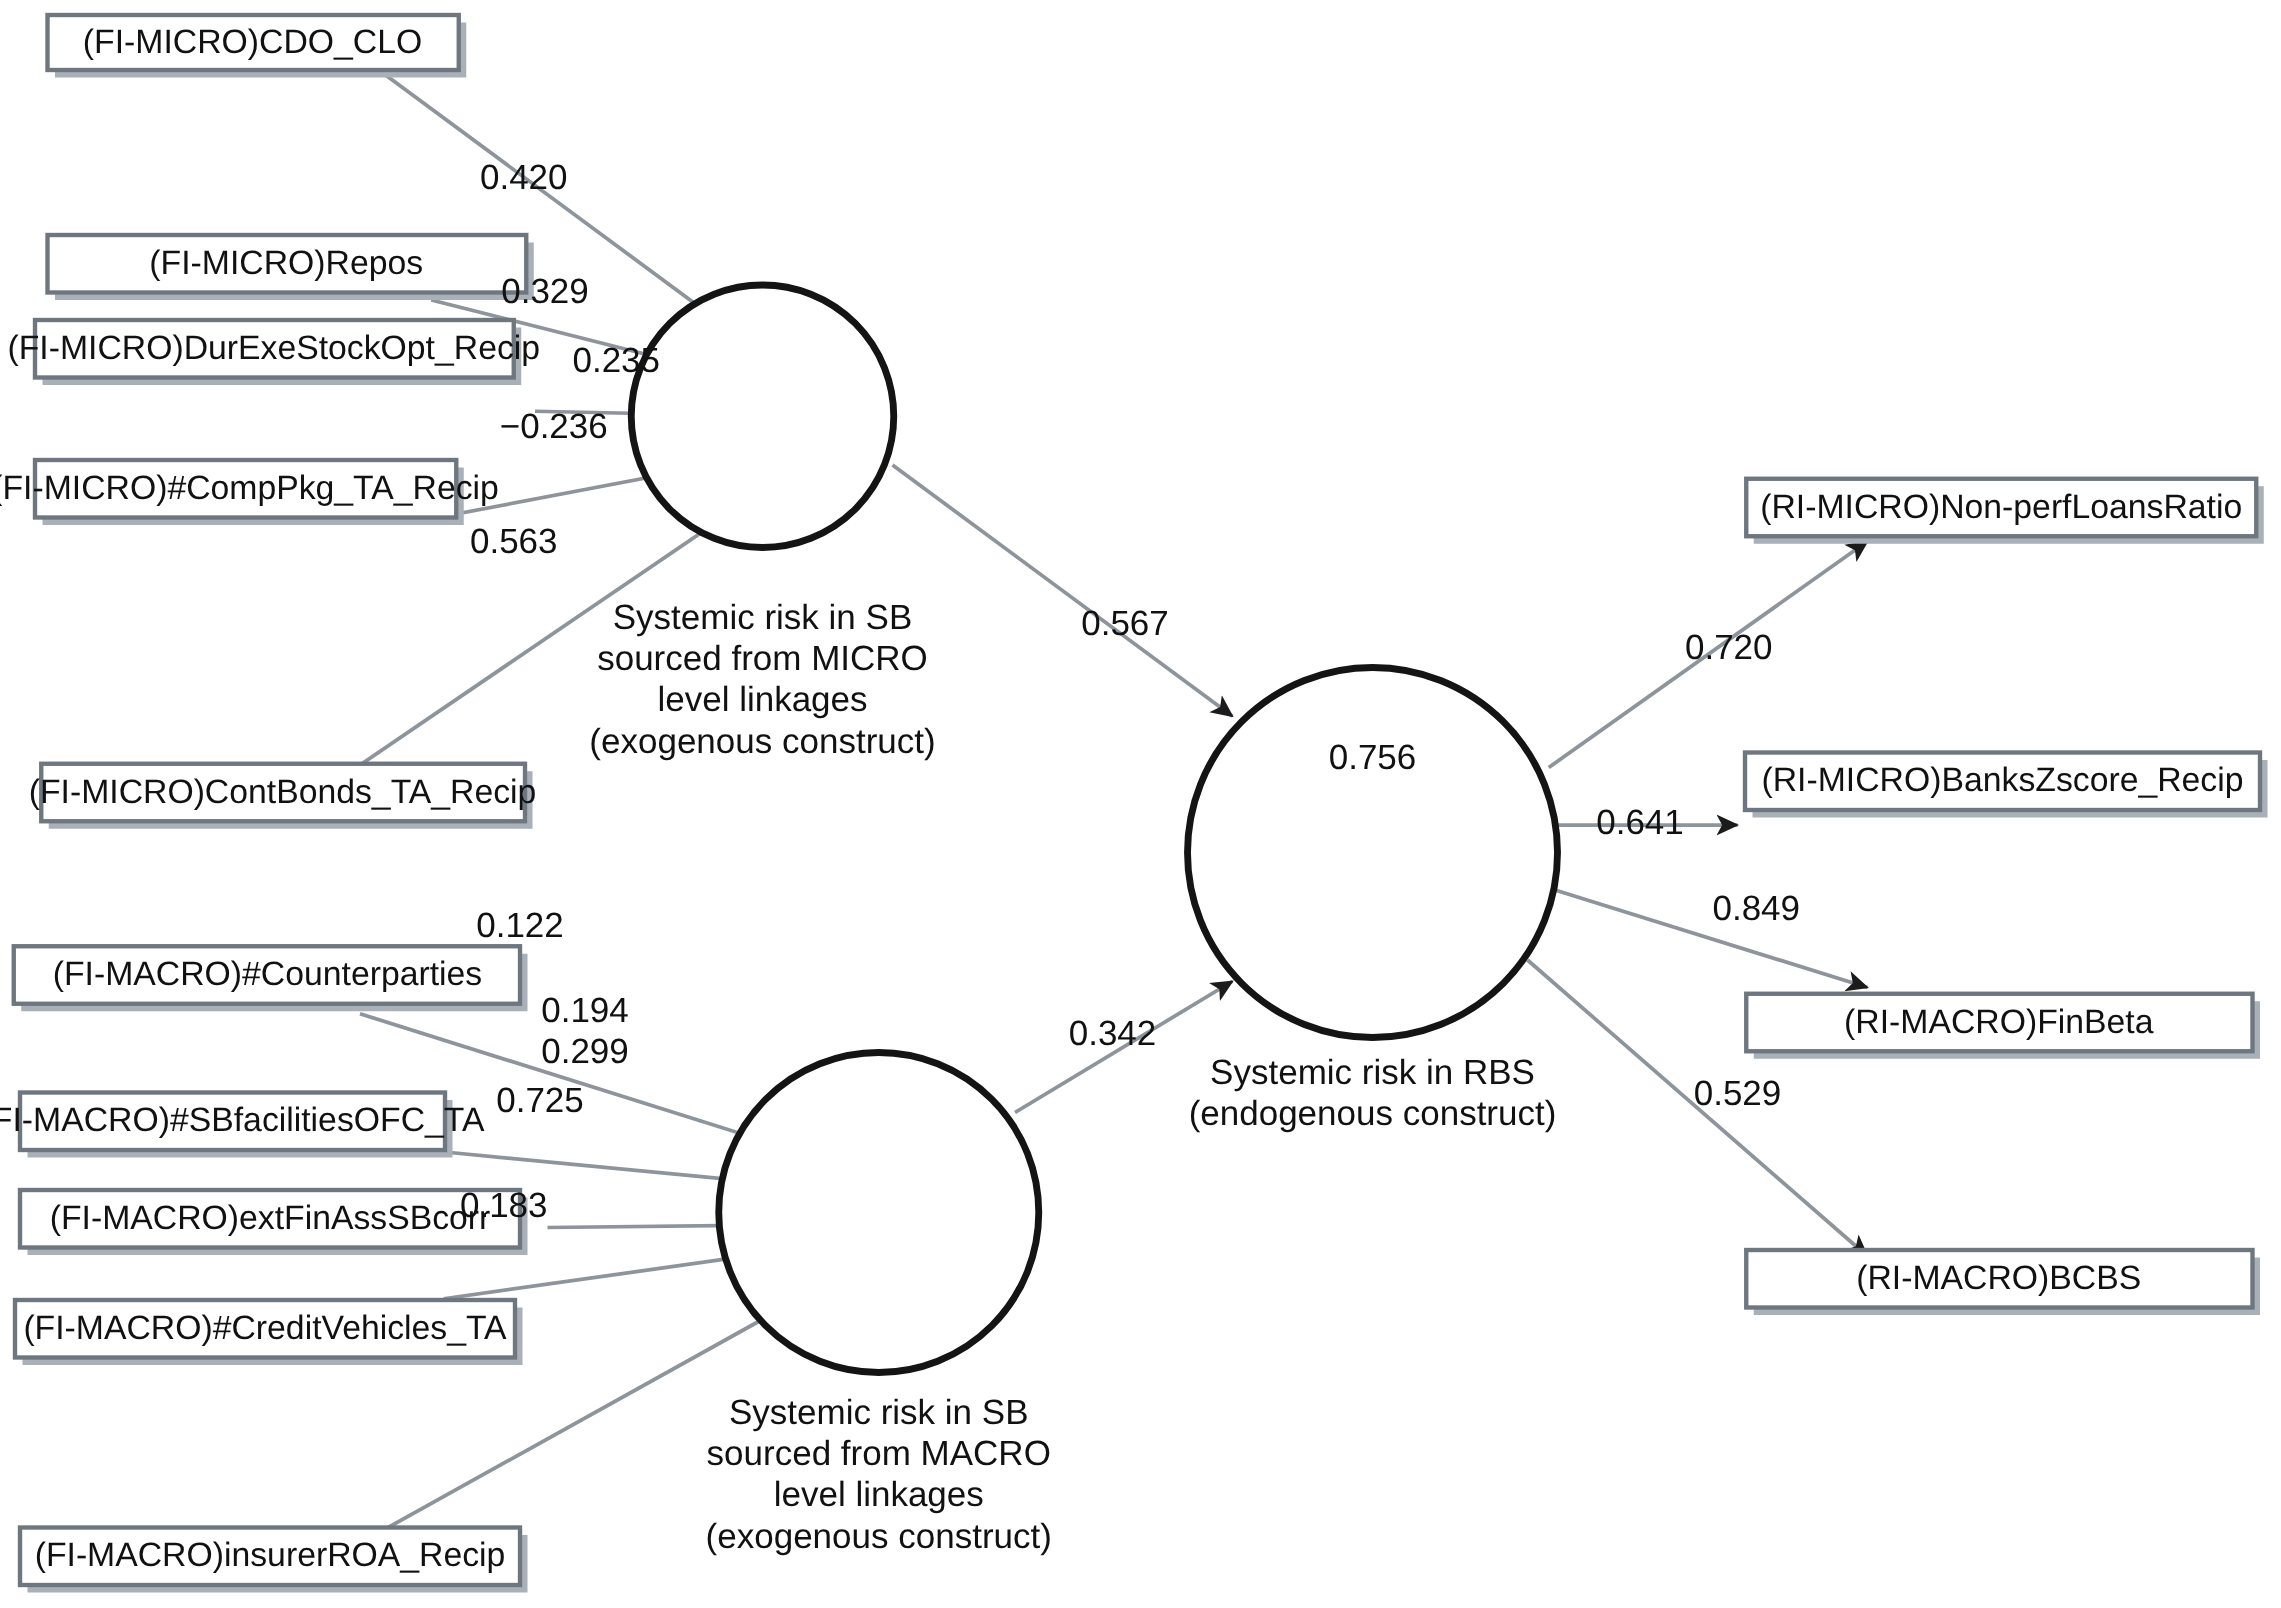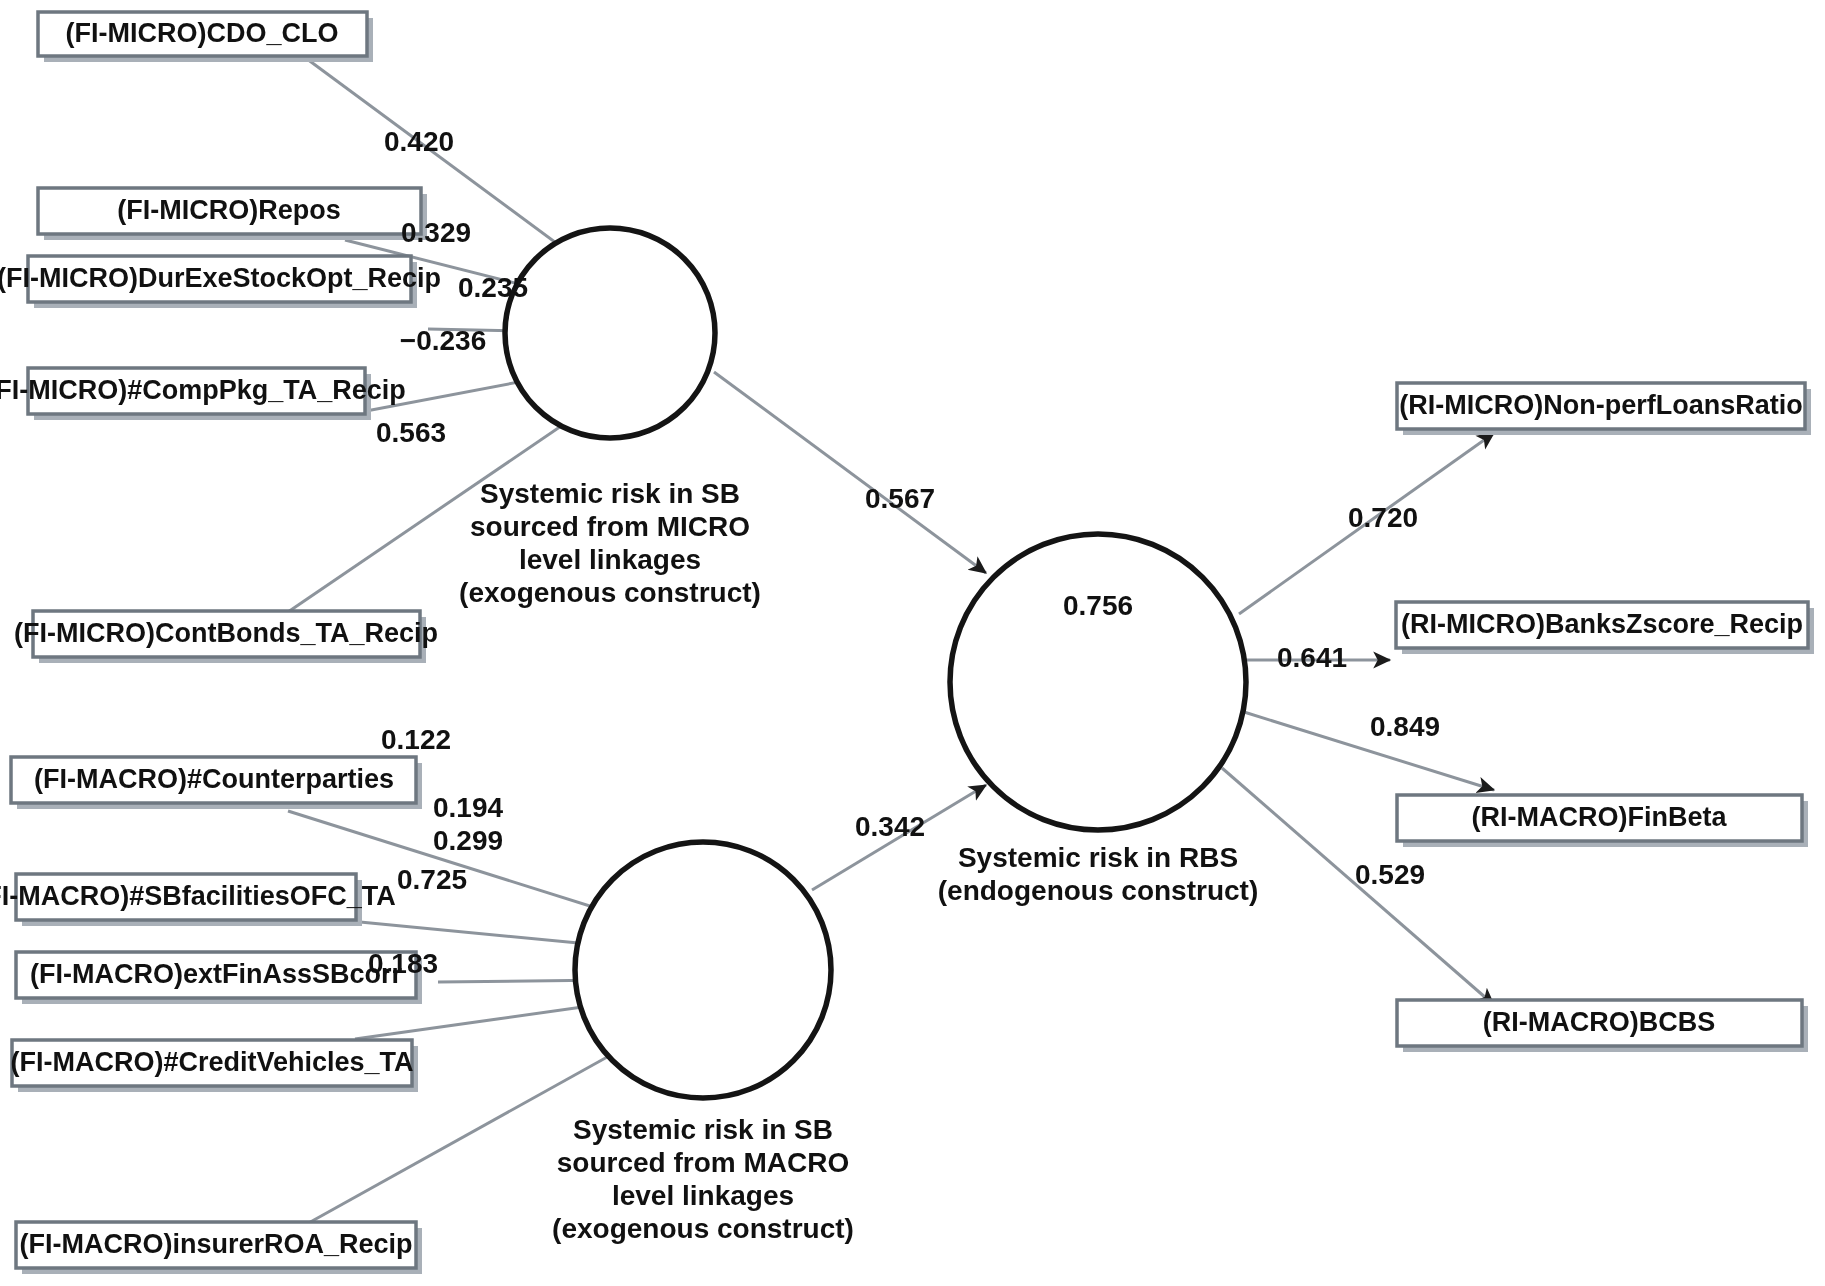--- a/index.html
+++ b/index.html
@@ -11,21 +11,20 @@
     width: 1825px;
     height: 1286px;
     font-family: "Liberation Sans", sans-serif;
     overflow: hidden;
   }
   #diagram-root {
     position: relative;
     width: 1825px;
     height: 1286px;
     background: #ffffff;
-    font-weight: bold;
   }
   svg.sem-canvas {
     position: absolute;
     top: 0;
     left: 0;
     width: 1825px;
     height: 1286px;
   }
   .indicator-rect {
     fill: #ffffff;

